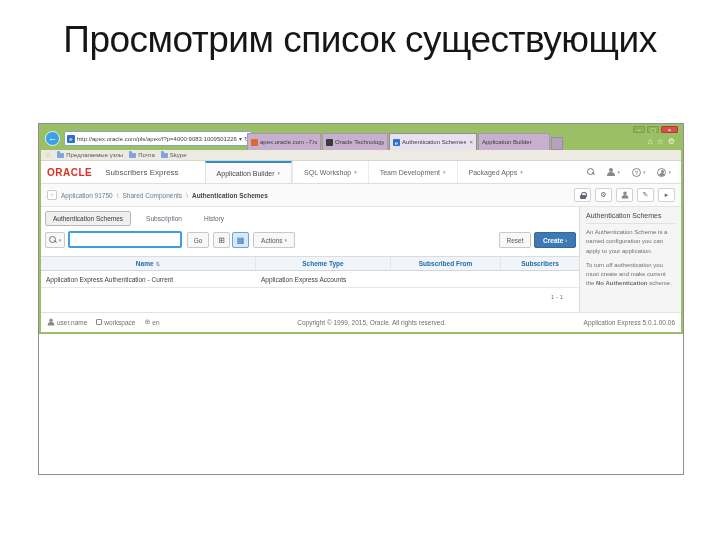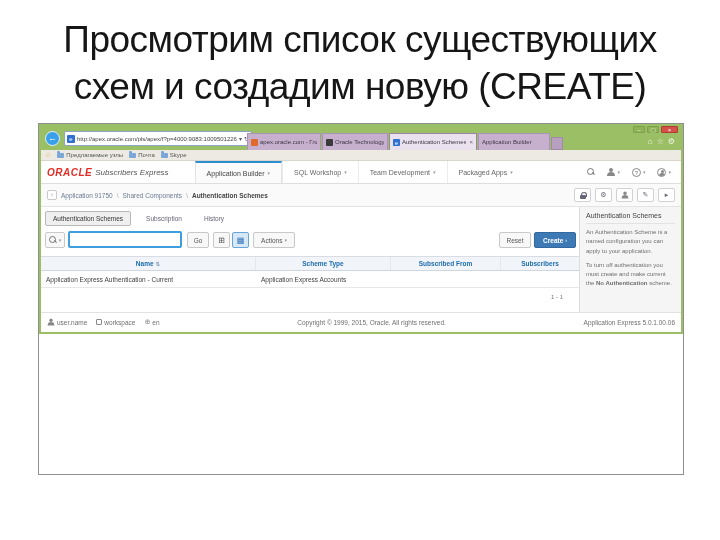--- a/index.html
+++ b/index.html
@@ -41,21 +41,21 @@
 
   
   .favbar { height:11px; background:#edeae3; border-bottom:1px solid #d9d5cc; display:flex; align-items:center; padding:0 4px; gap:6px; }
   .favbar .star { color:#d8a92c; font-size:7px; line-height:8px; }
   .fav-item { display:flex; align-items:center; gap:2px; font-size:6px; color:#555; }
   .folder { width:7px; height:5px; background:#7aa7d8; border-radius:1px; position:relative; }
   .folder::before { content:""; position:absolute; top:-2px; left:0; width:3px; height:2px; background:#7aa7d8; border-radius:1px 1px 0 0; }
 
   
   .apex-header { height:23px; background:#fff; border-bottom:1px solid #dedede; display:flex; align-items:stretch; }
-  .logo { display:flex; align-items:center; gap:3px; padding:0 8px 0 6px;font-style:italic; }
+  .logo { display:flex; align-items:center; gap:13px; padding:0 8px 0 6px; }
   .logo .oracle { color:#e32c25; font-weight:bold; font-size:10px; letter-spacing:0.5px; }
   .logo .suffix { color:#555; font-size:8px; }
   .apex-nav { display:flex; margin-left:18px; }
   .nav-item { display:flex; align-items:center; gap:3px; padding:0 11px; font-size:7px; color:#666;
     border-left:1px solid #ececec; }
   .nav-item .caret { font-size:5px; color:#999; }
   .nav-item.active { border-top:2px solid #2e8fd0; background:#fbfbfb; border-left:1px solid #e2e2e2; border-right:1px solid #e2e2e2; color:#444; }
   .header-icons { margin-left:auto; display:flex; align-items:center; gap:12px; padding-right:10px; }
   .hicon { display:flex; align-items:center; gap:2px; color:#777; }
   .hicon .caret { font-size:5px; color:#999; }
@@ -129,21 +129,20 @@
   .f-center { flex:1; text-align:center; }
   .f-right { white-space:nowrap; }
 </style>
 </head>
 <body>
 
 <div class="slide">
 
   <div class="slide-title">
     <div>Просмотрим список существующих</div>
-    <div>схем и создадим новую (CREATE)</div>
   </div>
 
   <div class="shot">
     <div class="browser">
 
       <div class="titlebar">
         <div class="win-btns">
           <div class="win-btn">–</div>
           <div class="win-btn">▢</div>
           <div class="win-btn close">×</div>

